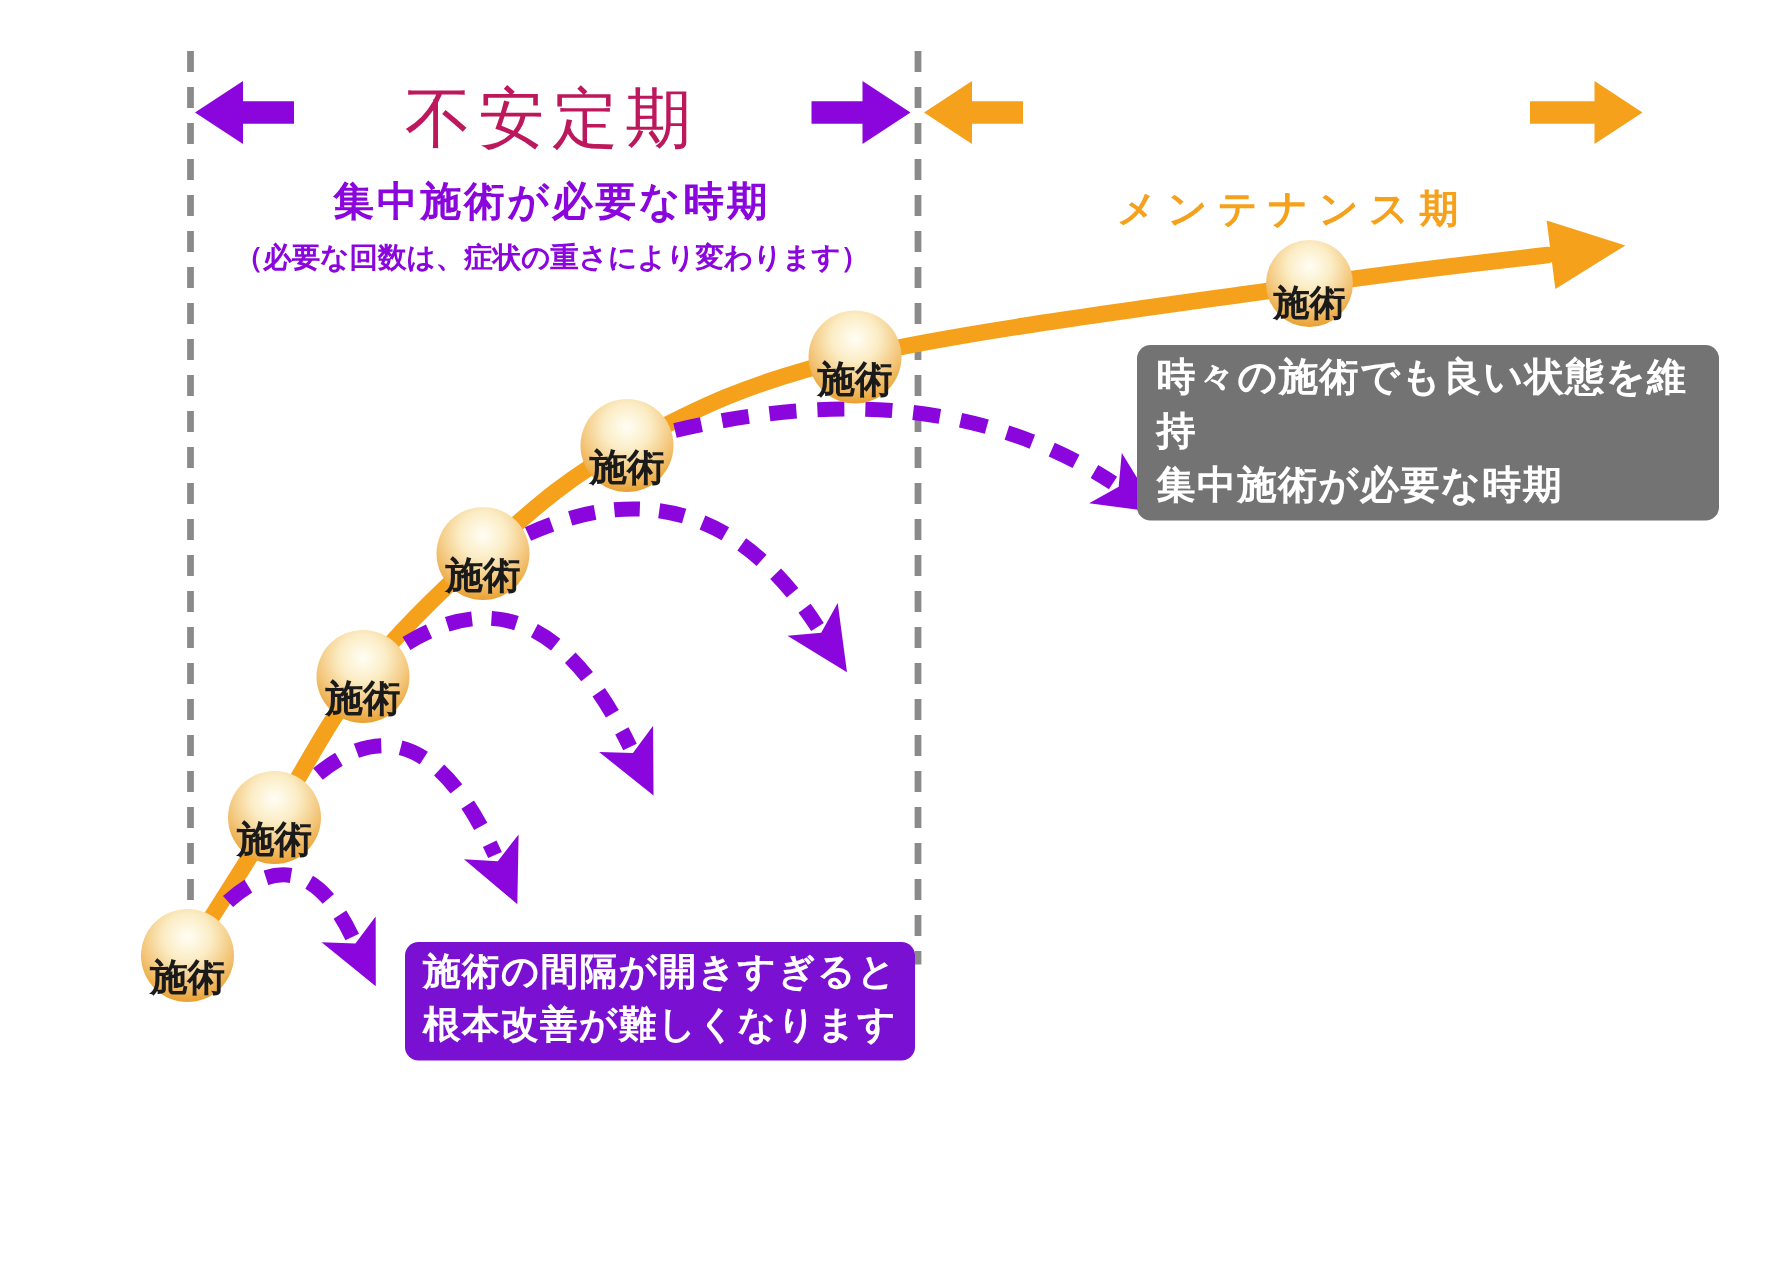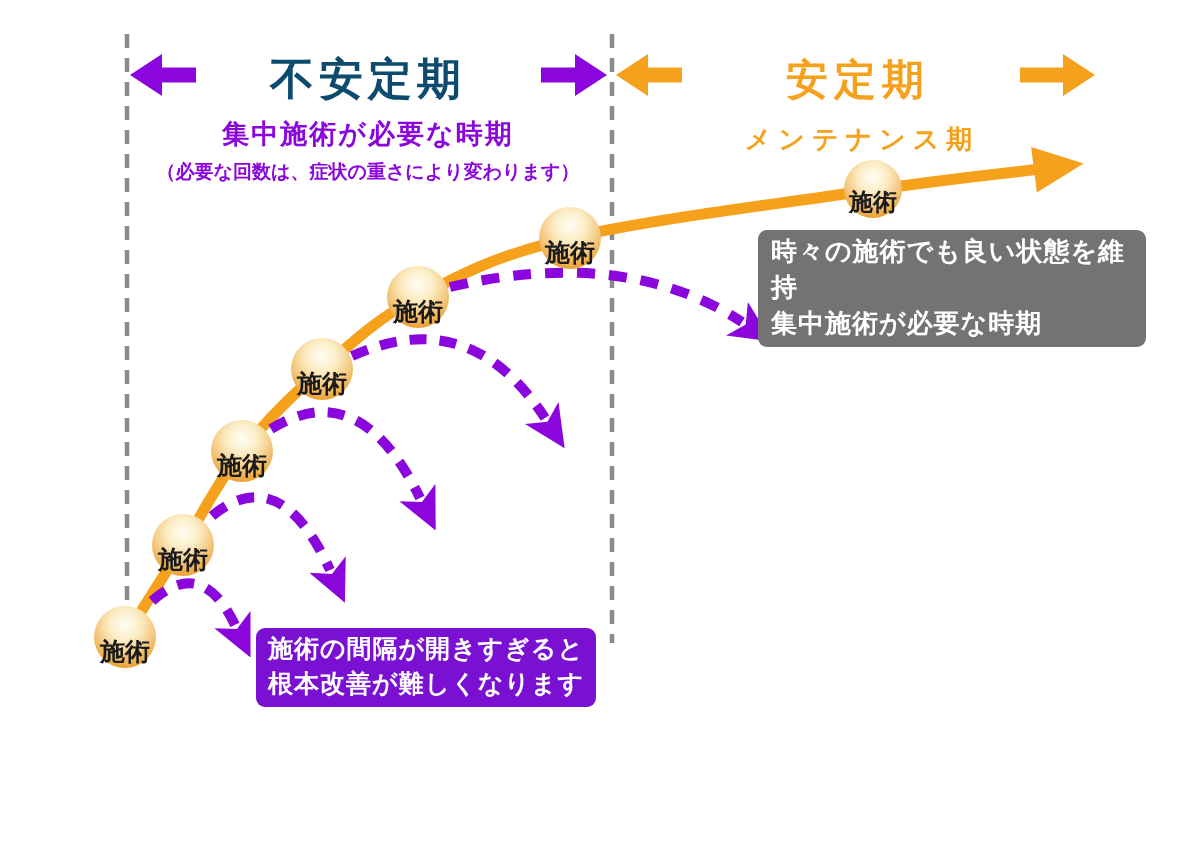--- a/index.html
+++ b/index.html
@@ -4,35 +4,35 @@
 <style>
   html,body{margin:0;padding:0;background:#ffffff;}
   .canvas{
     position:relative;width:1190px;height:842px;background:#ffffff;overflow:hidden;
     font-family:"Liberation Sans","DejaVu Sans",sans-serif;
   }
   .abs{position:absolute;}
   .center{transform:translateX(-50%);white-space:nowrap;}
   svg{position:absolute;left:0;top:0;}
 
-  .title-purple{color:#0c4a6e;font-size:44px;font-weight:bold;letter-spacing:5px;}
+  .title-purple{color:#be185d;font-size:44px;font-weight:normal;letter-spacing:5px;}
   .sub-purple{color:#8A06DC;font-size:27px;font-weight:bold;letter-spacing:2px;}
   .note-purple{color:#8A06DC;font-size:19px;font-weight:bold;letter-spacing:0px;}
   .title-orange{color:#F5A11C;font-size:42px;font-weight:bold;letter-spacing:6px;}
   .sub-orange{color:#F5A11C;font-size:26px;font-weight:bold;letter-spacing:7px;}
 
   .callout{
     color:#ffffff;font-weight:bold;border-radius:9px;line-height:36px;
   }
   .callout-orange{
     background:#737373;left:758px;top:230px;width:362px;padding:3px 13px 6px 13px;
     font-size:26px;letter-spacing:1px;
   }
   .callout-purple{
-    background:#7A10D2;left:256px;top:628px;width:340px;padding:3px 0 6px 0;
+    background:#7A10D2;left:270px;top:628px;width:340px;padding:3px 0 6px 0;
     font-size:25px;letter-spacing:1px;text-align:center;line-height:35px;
   }
   .callout span{display:block;}
 
   .node{
     position:absolute;width:62px;height:62px;border-radius:50%;
     background:radial-gradient(circle at 50% 30%, #FFFEF5 0%, #FBECC4 30%, #F3C579 58%, #E89B26 85%, #DE8E14 100%);
     display:flex;align-items:flex-end;justify-content:center;
     color:#1A1A1A;font-size:25px;font-weight:bold;letter-spacing:0;
   }
@@ -68,21 +68,20 @@
     <path d="M212,516 Q280,460 330,570" fill="none" stroke="#8A06DC" stroke-width="10" stroke-dasharray="17 13" marker-end="url(#pArrow)"></path>
     <path d="M271,429 Q360,374 420,498" fill="none" stroke="#8A06DC" stroke-width="10" stroke-dasharray="17 13" marker-end="url(#pArrow)"></path>
     <path d="M352,356 Q470,303 545,418" fill="none" stroke="#8A06DC" stroke-width="10" stroke-dasharray="17 13" marker-end="url(#pArrow)"></path>
     <path d="M450,287 Q625,246 742,322" fill="none" stroke="#8A06DC" stroke-width="10" stroke-dasharray="18 14" marker-end="url(#pArrow)"></path>
   </svg>
 
   <div class="abs center title-purple" style="left:368px;top:50px;">不安定期</div>
   <div class="abs center note-purple" style="left:368px;top:159px;">（必要な回数は、症状の重さにより変わります）</div>
   <div class="abs center sub-purple" style="left:368px;top:116px;">集中施術が必要な時期</div>
 
-  <div class="abs center title-orange" style="left:858px;top:52px;">安定期</div>
   <div class="abs center sub-orange" style="left:862px;top:122px;">メンテナンス期</div>
 
   <div class="abs callout callout-orange">
     <span>時々の施術でも良い状態を維持</span>
     <span>集中施術が必要な時期</span>
   </div>
 
   <div class="abs callout callout-purple">
     <span>施術の間隔が開きすぎると</span>
     <span>根本改善が難しくなります</span>

